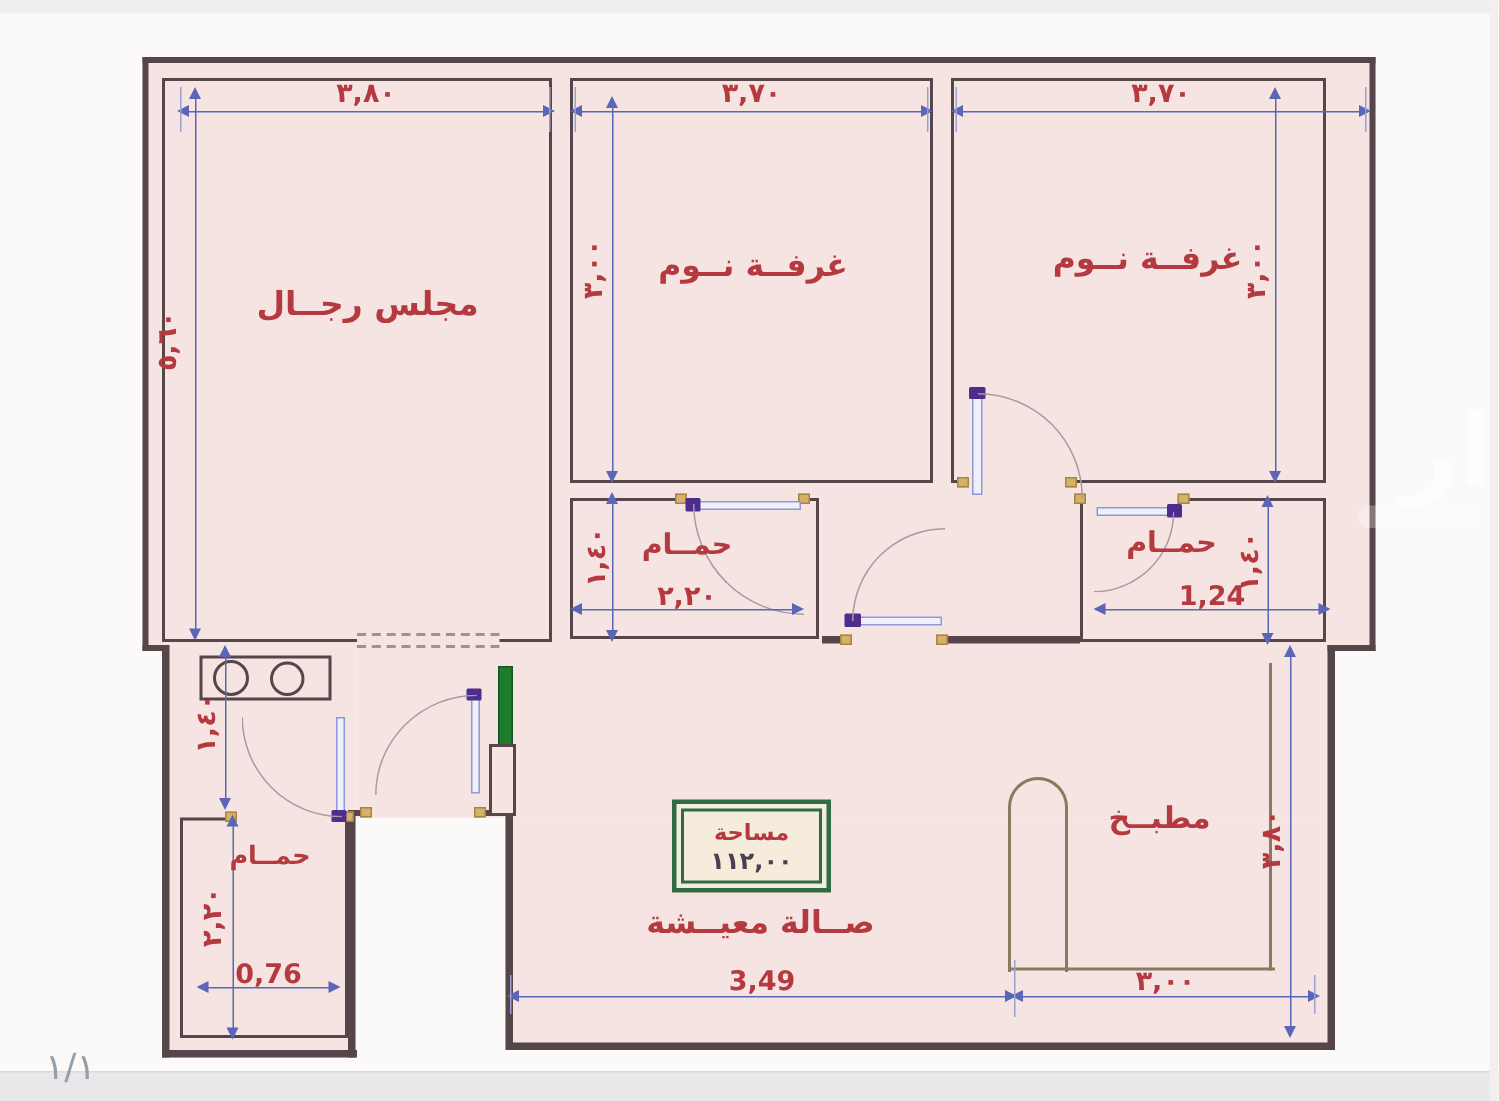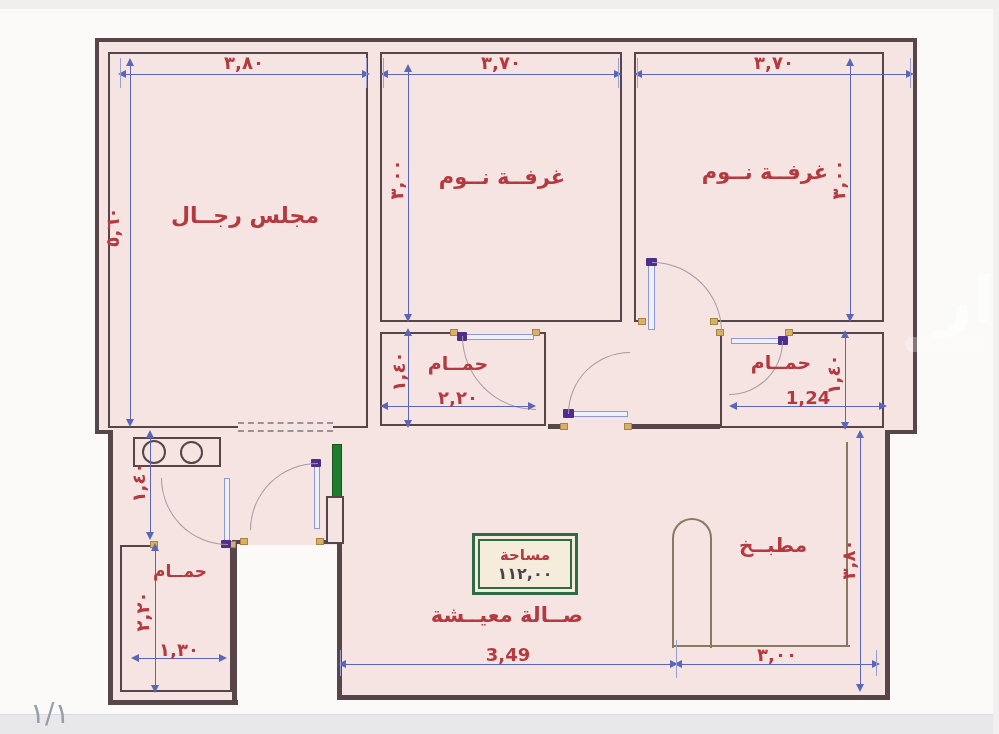--- a/index.html
+++ b/index.html
@@ -33,21 +33,21 @@
   .circle{position:absolute;border:2px solid #564549;border-radius:50%;background:#f6e4e3;box-sizing:border-box;}
   .kline{position:absolute;background:#8a795f;}
   .karch{position:absolute;border:2px solid #8a795f;border-bottom:0;border-radius:22px 22px 0 0;box-sizing:border-box;}
   .area-outer{position:absolute;border:3px solid #2f6b45;background:#f5ecdc;box-sizing:border-box;}
   .area-inner{position:absolute;left:3px;top:3px;right:3px;bottom:3px;border:2px solid #2f6b45;
     display:flex;flex-direction:column;align-items:center;justify-content:center;}
   .area-title{color:#b43a40;font-weight:bold;font-size:15px;direction:rtl;}
   .area-value{color:#4a3f4e;font-weight:bold;font-size:16px;direction:rtl;}
   .wm{position:absolute;color:rgba(255,255,255,0.55);font-weight:bold;direction:rtl;}
   .wm-smudge{position:absolute;background:rgba(255,255,255,0.28);border-radius:8px;}
-  .page{position:absolute;color:#93a0ac;font-size:28px;}
+  .page{position:absolute;color:#93a0ac;font-size:24px;}
 </style>
 </head>
 <body>
 
 <div class="canvas">
 
   <div class="band" style="left:0;top:0;width:999px;height:9px;background:#f0efed;"></div>
   <div class="band" style="left:0;top:714px;width:999px;height:20px;background:#e8e8eb;border-top:1px solid #d9d9de;"></div>
   <div class="band" style="left:993px;top:0;width:6px;height:734px;background:#f1f0ef;"></div>
 
@@ -161,43 +161,43 @@
   <div class="tick" style="left:910px;top:58px;height:30px;"></div>
   <div class="tick" style="left:340px;top:650px;height:26px;"></div>
   <div class="tick" style="left:676px;top:640px;height:38px;"></div>
   <div class="tick" style="left:876px;top:650px;height:26px;"></div>
 
   <div class="dlbl" style="left:209px;top:52px;width:70px;">٣,٨٠</div>
   <div class="dlbl" style="left:466px;top:52px;width:70px;">٣,٧٠</div>
   <div class="dlbl" style="left:739px;top:52px;width:70px;">٣,٧٠</div>
   <div class="dlbl" style="left:423px;top:387px;width:70px;">٢,٢٠</div>
   <div class="dlbl" style="left:773px;top:387px;width:70px;">1,24</div>
-  <div class="dlbl" style="left:144px;top:639px;width:70px;">١,٣٠</div>
+  <div class="dlbl" style="left:144px;top:639px;width:70px;">0,76</div>
   <div class="dlbl" style="left:473px;top:644px;width:70px;">3,49</div>
   <div class="dlbl" style="left:742px;top:644px;width:70px;">٣,٠٠</div>
 
   <div class="dlbl rot" style="left:82px;top:217px;width:60px;">٥,٦٠</div>
   <div class="dlbl rot" style="left:366px;top:169px;width:60px;">٣,٠٠</div>
   <div class="dlbl rot" style="left:808px;top:169px;width:60px;">٣,٠٠</div>
   <div class="dlbl rot" style="left:368px;top:361px;width:60px;">١,٤٠</div>
   <div class="dlbl rot" style="left:803px;top:364px;width:60px;">١,٤٠</div>
   <div class="dlbl rot" style="left:108px;top:472px;width:60px;">١,٤٠</div>
   <div class="dlbl rot" style="left:112px;top:601px;width:60px;">٢,٢٠</div>
   <div class="dlbl rot" style="left:818px;top:549px;width:60px;">٣,٨٠</div>
 
-  <div class="lbl" style="left:145px;top:204px;width:200px;font-size:22px;">مجلس رجــال</div>
+  <div class="lbl" style="left:145px;top:192px;width:200px;font-size:22px;">مجلس رجــال</div>
   <div class="lbl" style="left:402px;top:166px;width:200px;font-size:21px;">غرفــة نــوم</div>
   <div class="lbl" style="left:665px;top:161px;width:200px;font-size:21px;">غرفــة نــوم</div>
   <div class="lbl" style="left:378px;top:353px;width:160px;font-size:19px;">حمــام</div>
   <div class="lbl" style="left:701px;top:352px;width:160px;font-size:19px;">حمــام</div>
   <div class="lbl" style="left:120px;top:562px;width:120px;font-size:17px;">حمــام</div>
   <div class="lbl" style="left:407px;top:604px;width:200px;font-size:21px;">صــالة معيــشة</div>
   <div class="lbl" style="left:703px;top:534px;width:140px;font-size:20px;">مطبــخ</div>
 
-  <div class="area-outer" style="left:472px;top:533px;width:106px;height:62px;">
+  <div class="area-outer" style="left:448px;top:533px;width:106px;height:62px;">
     <div class="area-inner">
       <div class="area-title">مساحة</div>
       <div class="area-value">١١٢,٠٠</div>
     </div>
   </div>
 
   <div class="wm" style="left:855px;top:262px;width:140px;font-size:66px;">ار</div>
   <div class="wm-smudge" style="left:905px;top:337px;width:82px;height:15px;"></div>
   <div class="page" style="left:30px;top:697px;width:70px;">١/١</div>
 

